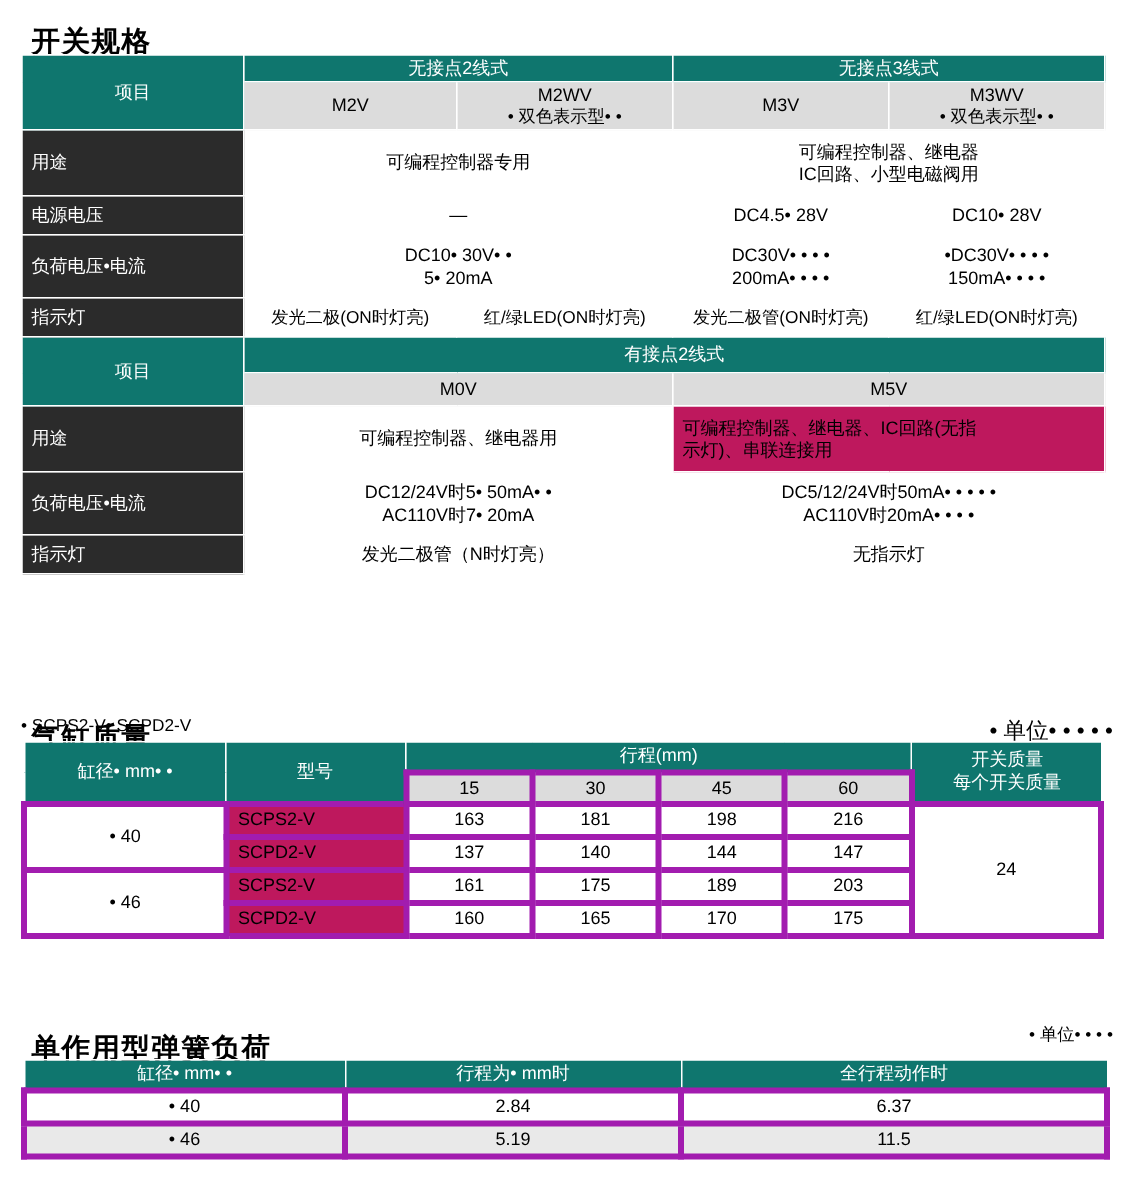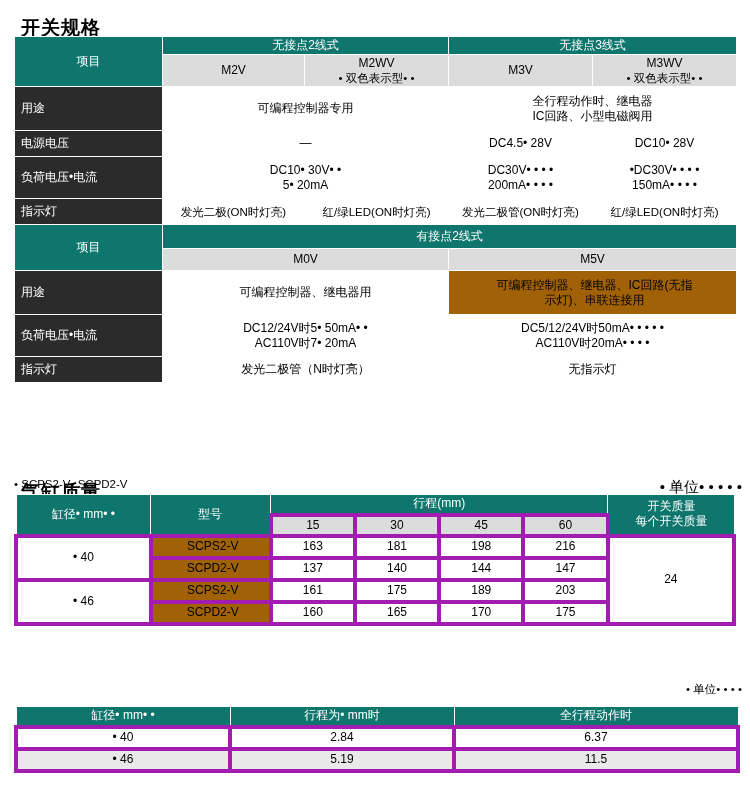--- a/index.html
+++ b/index.html
@@ -66,23 +66,23 @@
     background: #2b2b2b;
     color: #ffffff;
     text-align: left;
     padding-left: 6px;
   }
   .cell {
     background: #ffffff;
     color: #000000;
   }
   .cell-l {
-    background: #a16207;
+    background: #be185d;
     color: #000000;
-    text-align: center;
+    text-align: left;
     padding-left: 6px;
   }
   .grey {
     background: #e9e9e9;
   }
   .small {
     font-size: 11.5px;
   }
   .tbl-switch {
     position: absolute;
@@ -143,21 +143,21 @@
         </td>
         <td class="sub">
           <div>M3WV</div>
           <div class="small">• 双色表示型• •</div>
         </td>
       </tr>
       <tr style="height:44px">
         <td class="rowhdr">用途</td>
         <td class="cell" colspan="2">可编程控制器专用</td>
         <td class="cell" colspan="2">
-          <div>全行程动作时、继电器</div>
+          <div>可编程控制器、继电器</div>
           <div>IC回路、小型电磁阀用</div>
         </td>
       </tr>
       <tr style="height:26px">
         <td class="rowhdr">电源电压</td>
         <td class="cell" colspan="2">—</td>
         <td class="cell">DC4.5• 28V</td>
         <td class="cell">DC10• 28V</td>
       </tr>
       <tr style="height:42px">
@@ -275,20 +275,21 @@
       <tr style="height:22px">
         <td class="cell-l">SCPD2-V</td>
         <td class="cell">160</td>
         <td class="cell">165</td>
         <td class="cell">170</td>
         <td class="cell">175</td>
       </tr>
     </tbody>
   </table>
 
+  <h2 class="section-title sec3-title">单作用型弹簧负荷</h2>
   <div class="sec3-unit">• 单位• • • •</div>
 
   <table class="tbl-spring bordered">
     <colgroup>
       <col style="width:214px">
       <col style="width:224px">
       <col style="width:284px">
     </colgroup>
     <tbody>
       <tr style="height:20px">

